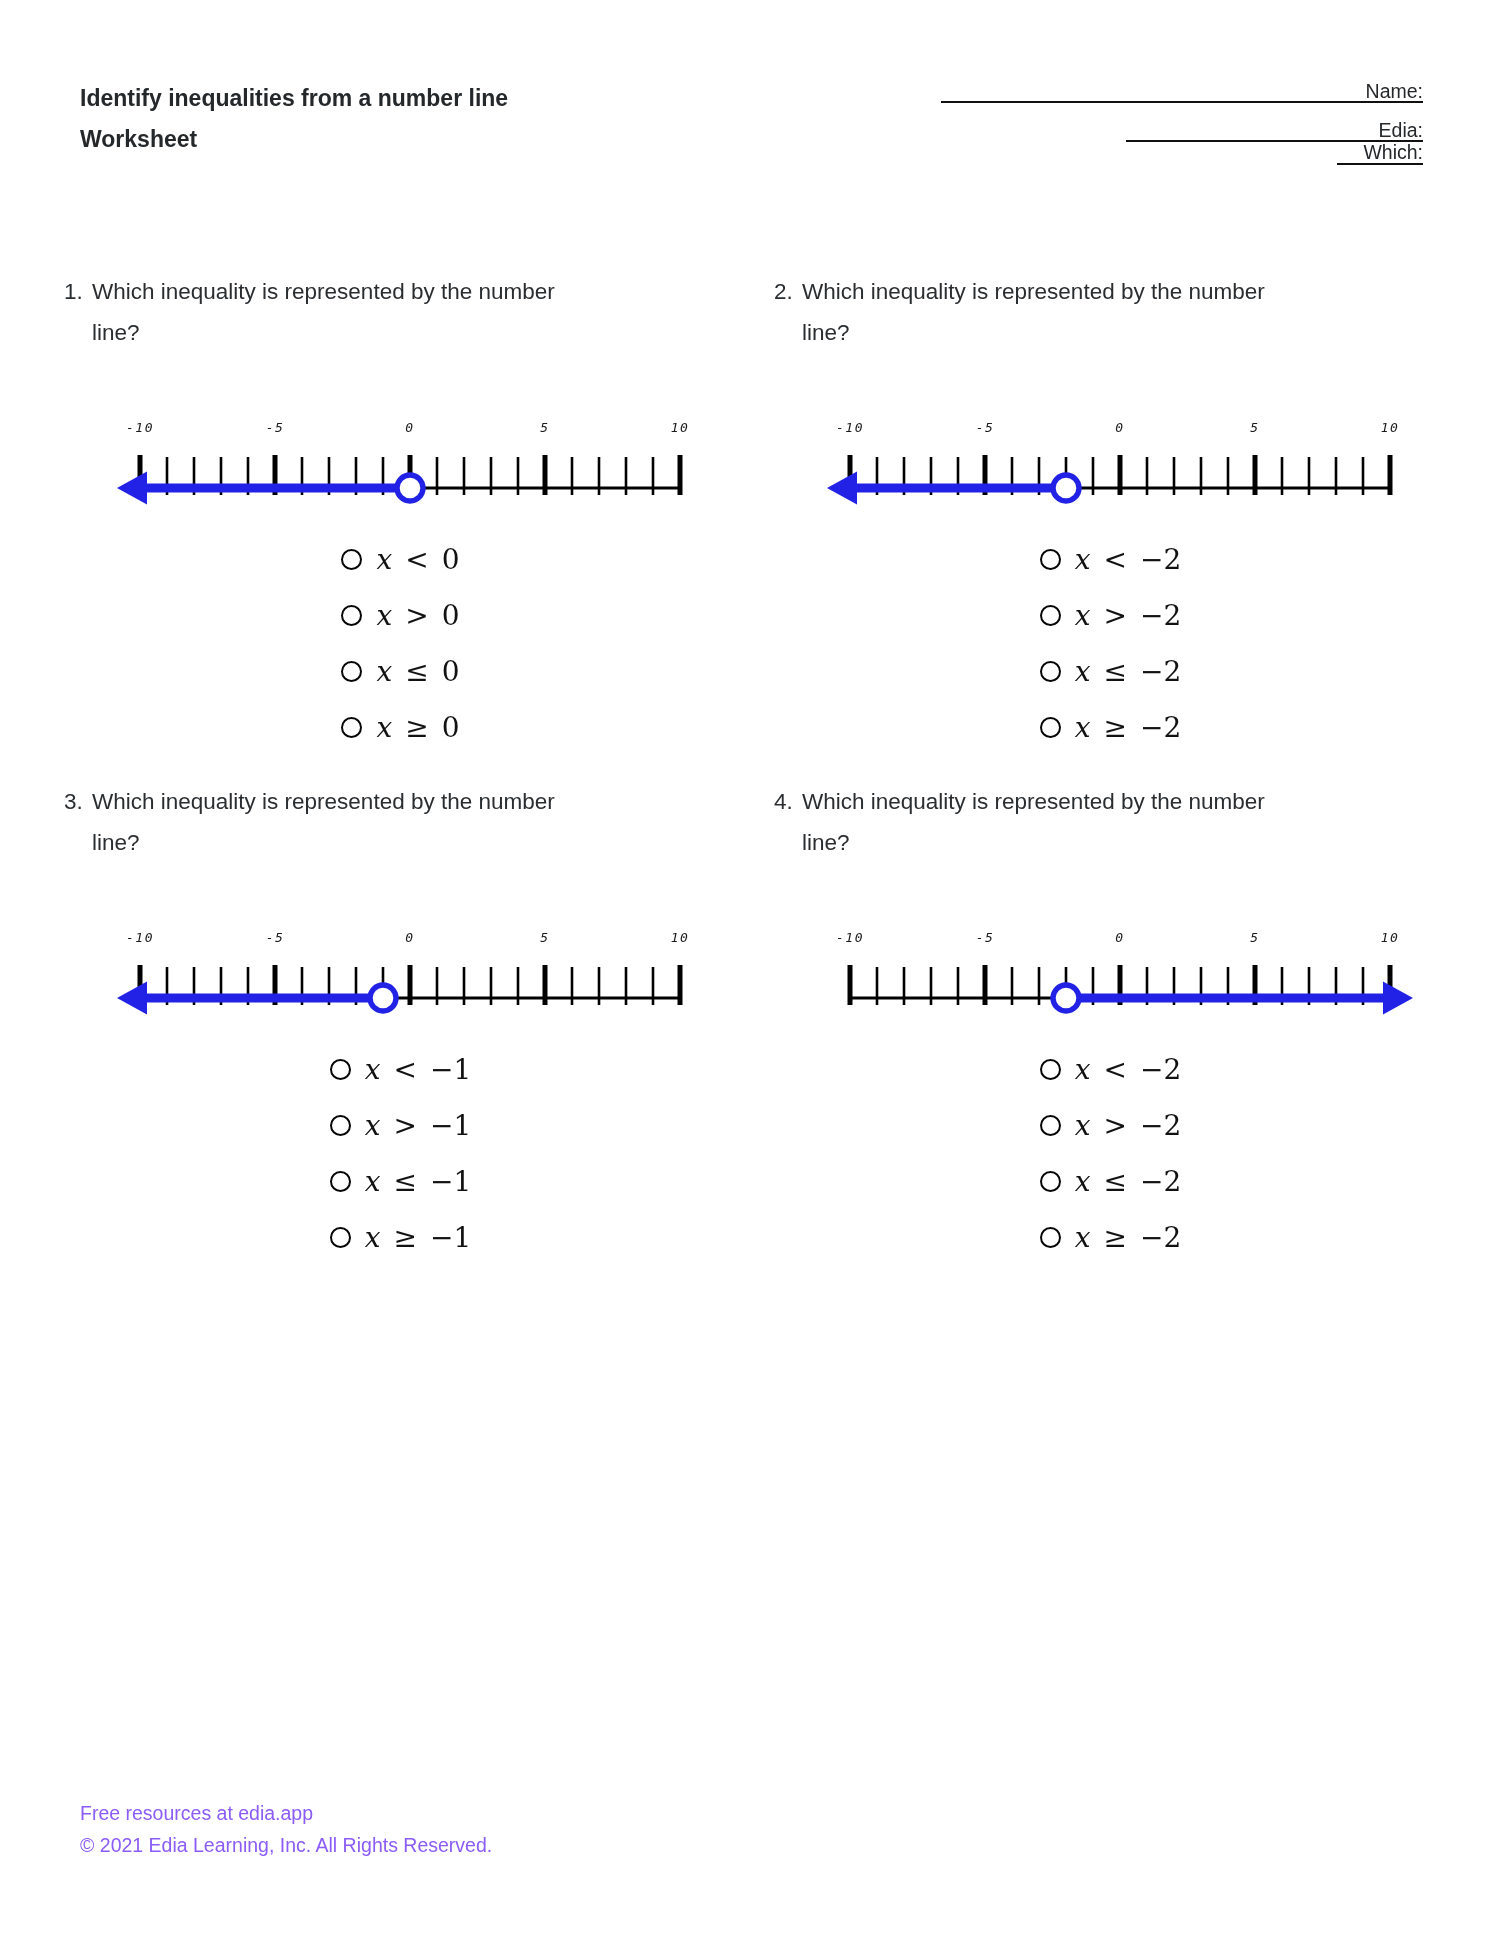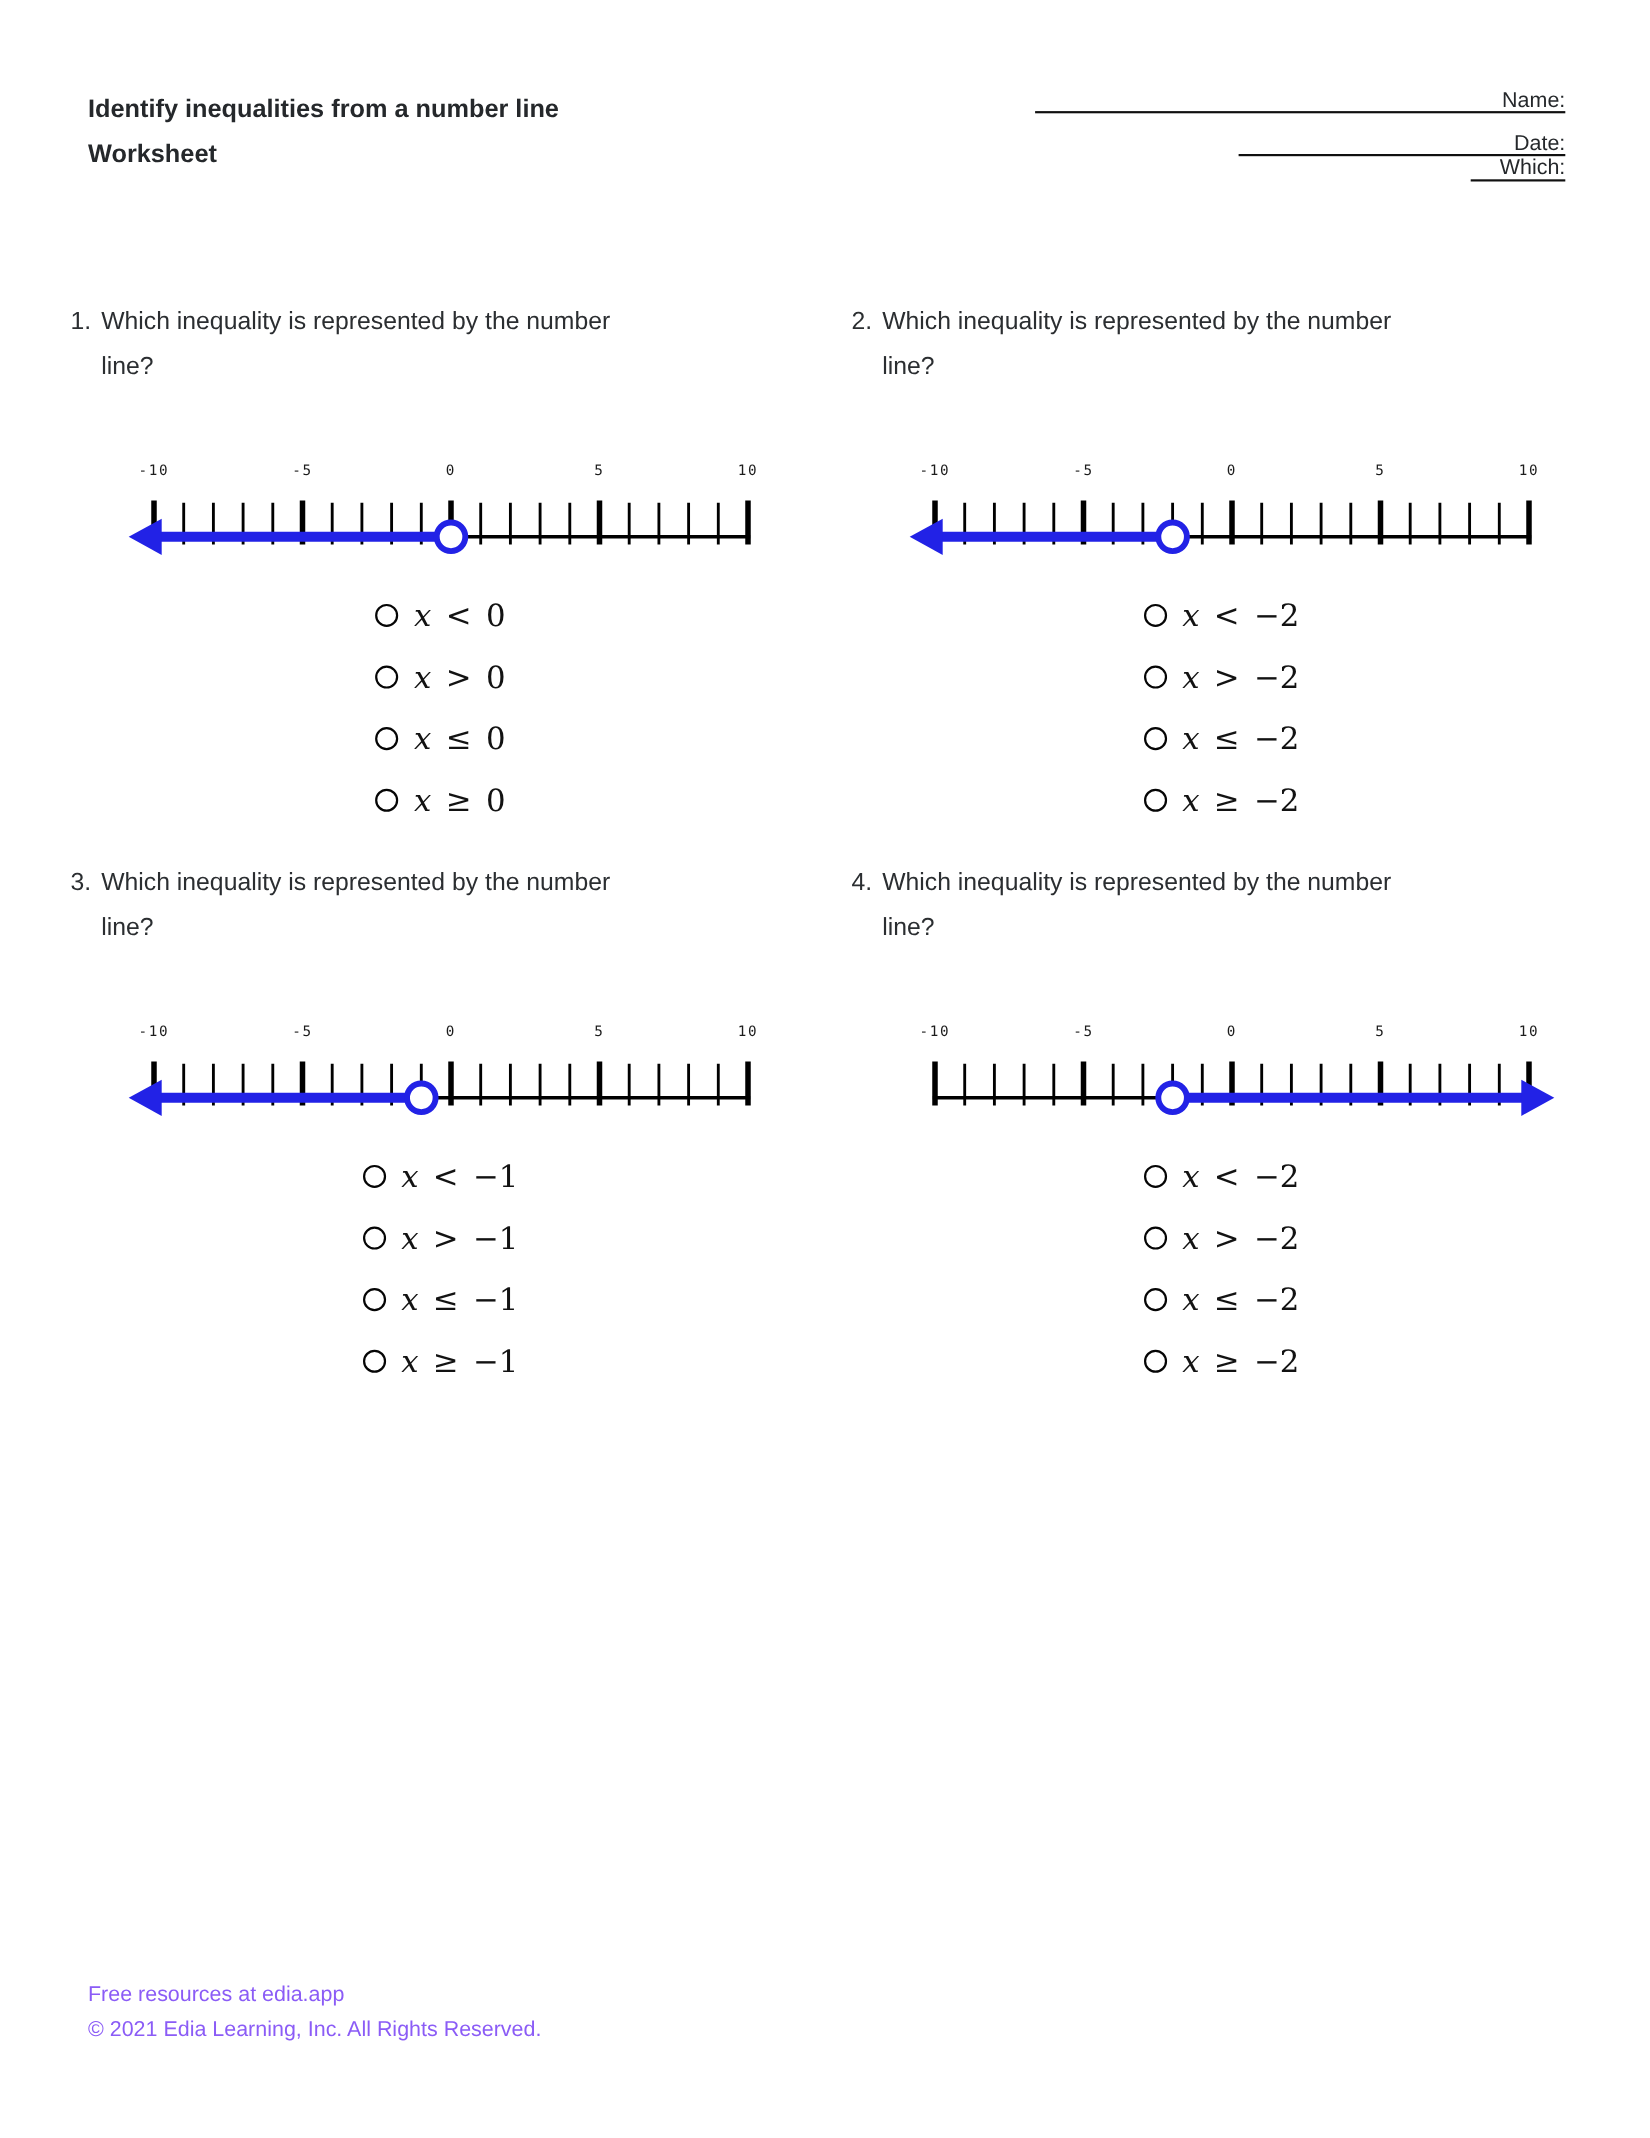--- a/index.html
+++ b/index.html
@@ -27,21 +27,21 @@
   .qgrid {
     position: absolute; left: 64px; top: 272px;
     display: grid; grid-template-columns: 640px 640px; column-gap: 70px;
     grid-auto-rows: 510px;
   }
   .prompt {
     position: relative; padding-left: 28px; width: 535px;
     font-size: 22.5px; line-height: 1.8; color: #2b2e31; margin: 0 0 63px 0;
   }
   .qnum { position: absolute; left: 0; top: 0; }
-  .numberline { margin-left: 38px; width: 616px; height: 100px; }
+  .numberline { margin-left: 38px; width: 616px; height: 100px; font-style: italic; }
   .nl-label { font-family: "DejaVu Sans Mono", monospace; font-size: 13px; letter-spacing: 1.5px; fill: #1c1c1c; }
 
   .options { margin-top: 15px; }
   .option { display: flex; align-items: center; height: 56px; padding-left: 33px; justify-content: center; }
   .radio {
     width: 21px; height: 21px; border: 2.4px solid #050505; border-radius: 50%;
     background: #fff; flex: none;
   }
   .math { margin-left: 14px; font-family: "DejaVu Serif", serif; font-size: 28px; color: #121212; white-space: nowrap; }
   .math .var { font-style: italic; }
@@ -58,21 +58,21 @@
     <div>Identify inequalities from a number line</div>
     <div>Worksheet</div>
   </div>
 
   <div class="fill-block">
     <div class="fill-row">
       <span class="fill-label">Name:</span>
       <span class="rule name"></span>
     </div>
     <div class="fill-row">
-      <span class="fill-label">Date:</span>
+      <span class="fill-label">Edia:</span>
       <span class="rule date"></span>
       <span class="fill-label period">Which:</span>
       <span class="rule period"></span>
     </div>
   </div>
 
   <div class="qgrid">
 
     <section class="question">
       <div class="prompt">

